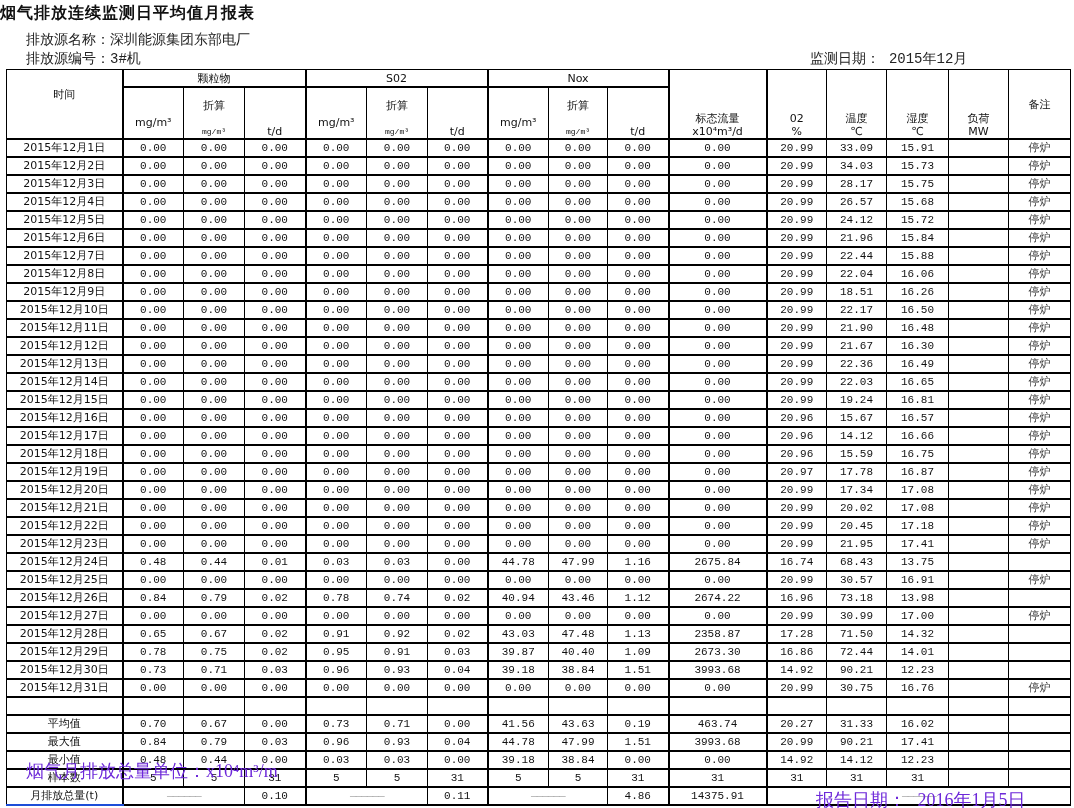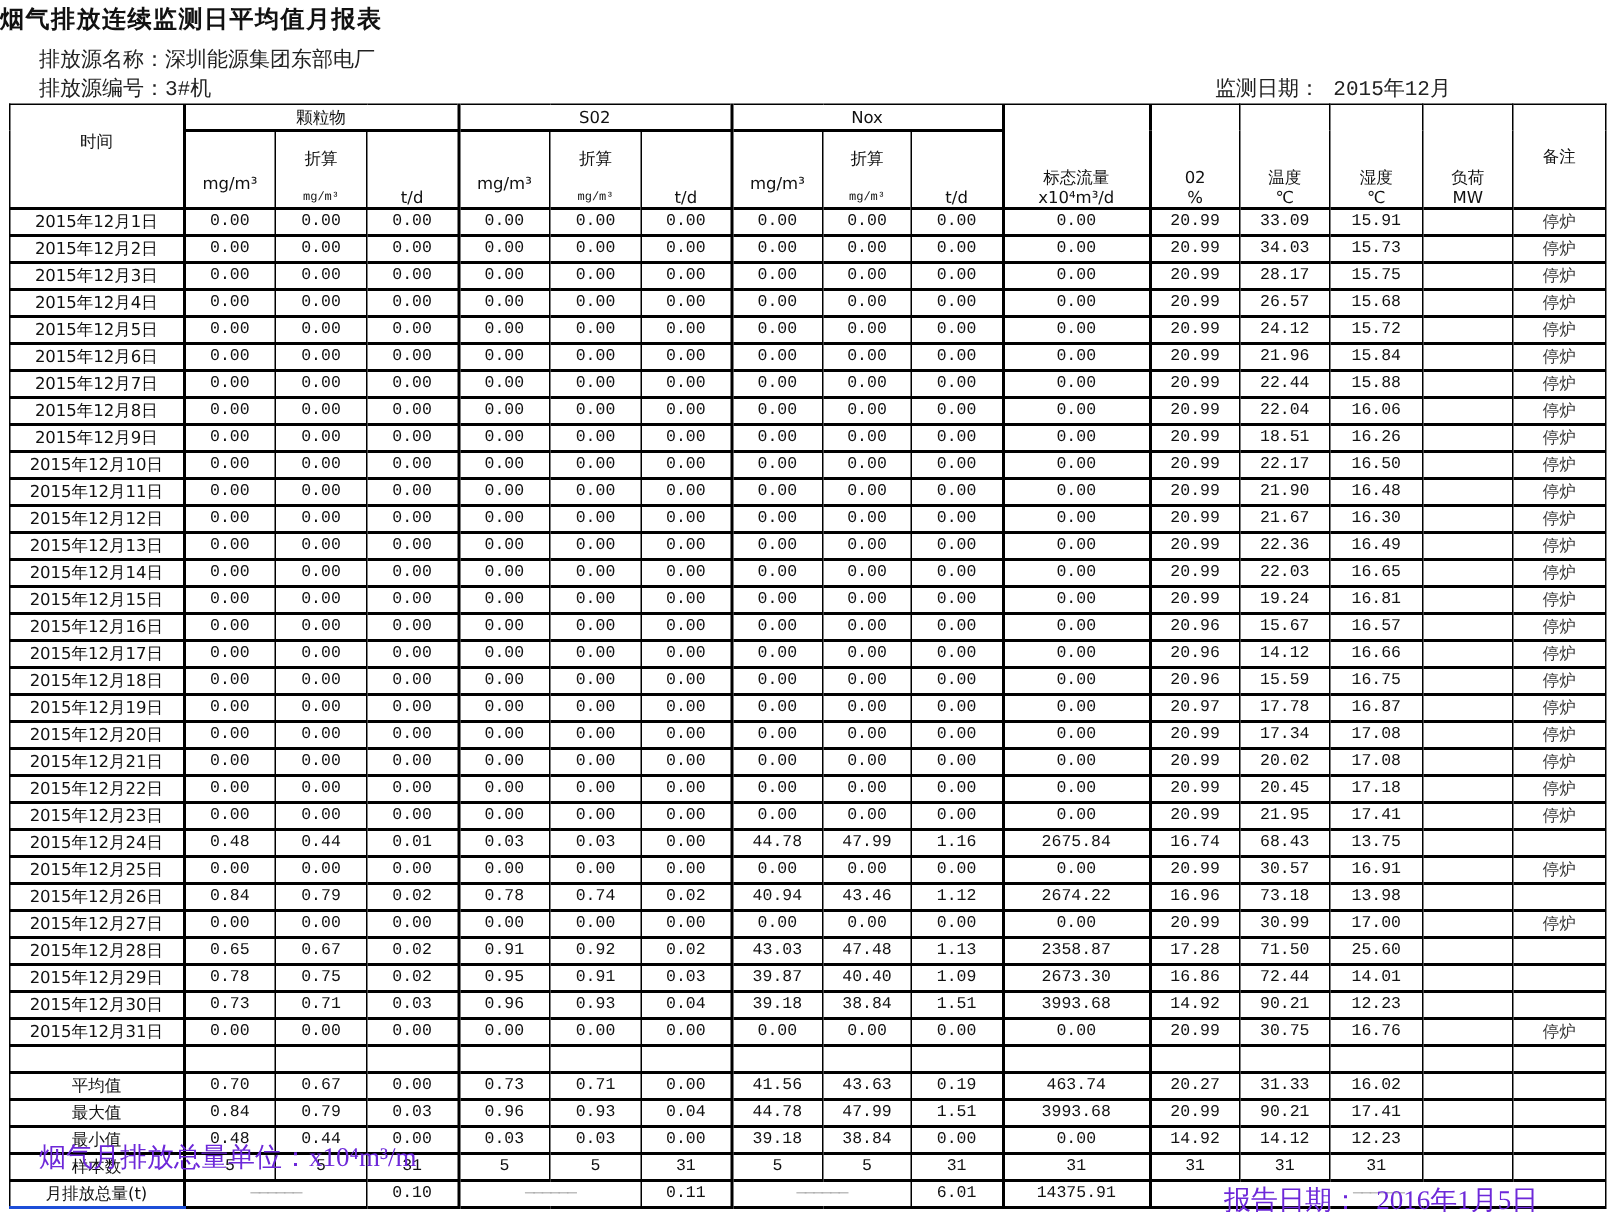--- a/index.html
+++ b/index.html
@@ -604,21 +604,21 @@
         <td>0.02</td>
         <td class="thick-l">0.91</td>
         <td>0.92</td>
         <td>0.02</td>
         <td class="thick-l">43.03</td>
         <td>47.48</td>
         <td>1.13</td>
         <td class="thick-l">2358.87</td>
         <td class="thick-l">17.28</td>
         <td>71.50</td>
-        <td>25.60</td>
+        <td>14.32</td>
         <td></td>
         <td class="note date"></td>
       </tr>
       <tr class="data">
         <td class="date">2015年12月29日</td>
         <td class="thick-l">0.78</td>
         <td>0.75</td>
         <td>0.02</td>
         <td class="thick-l">0.95</td>
         <td>0.91</td>
@@ -763,21 +763,21 @@
       </tr>
     </tbody>
   <tbody>
     <tr style="border-bottom:2px solid #000;">
       <td class="lbl" style="border-bottom:2px solid #1d4ed8;">月排放总量(t)</td>
       <td class="dash thick-l" colspan="2" style="border-bottom:2px solid #000;">——————</td>
       <td style="border-bottom:2px solid #000;">0.10</td>
       <td class="dash thick-l" colspan="2" style="border-bottom:2px solid #000;">——————</td>
       <td style="border-bottom:2px solid #000;">0.11</td>
       <td class="dash thick-l" colspan="2" style="border-bottom:2px solid #000;">——————</td>
-      <td style="border-bottom:2px solid #000;">6.01</td>
+      <td style="border-bottom:2px solid #000;">4.86</td>
       <td class="thick-l" style="border-bottom:2px solid #000;">14375.91</td>
       <td class="dash thick-l" colspan="5" style="border-bottom:2px solid #000;">——————</td>
     </tr>
   </tbody>
 </table>
 
 <div class="foot" style="left:26px;top:759px;">
   <span>烟气月排放总量单位：</span><span class="v" style="font-family:'Liberation Serif',serif;">x10⁴m³/m</span>
 </div>
 <div class="foot" style="left:816px;top:788px;">

